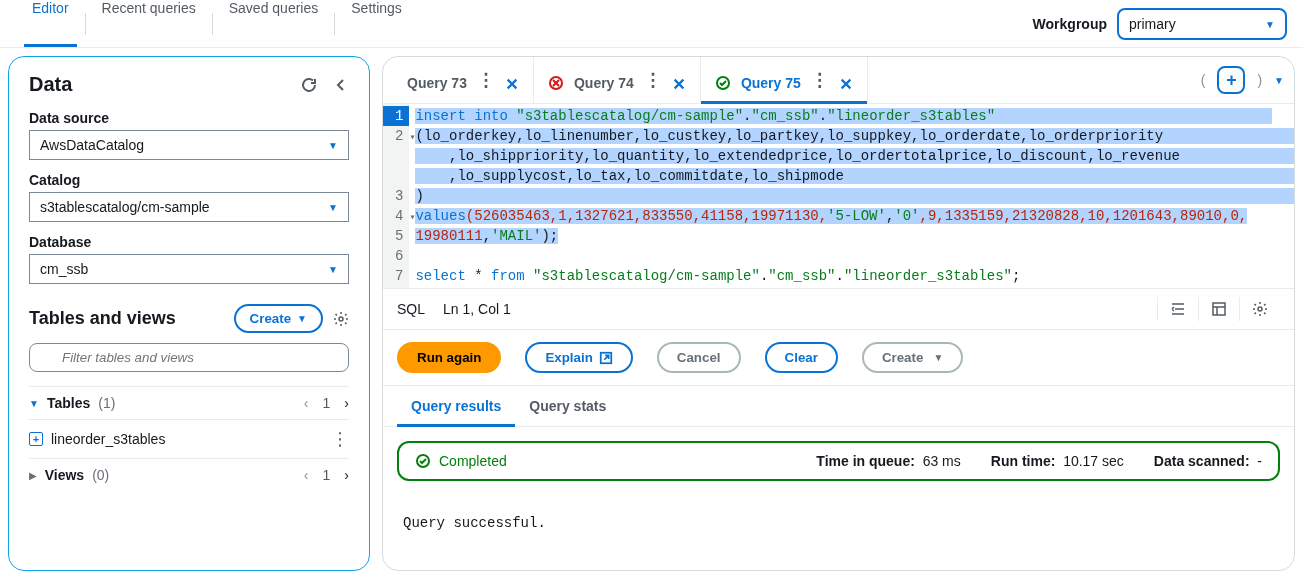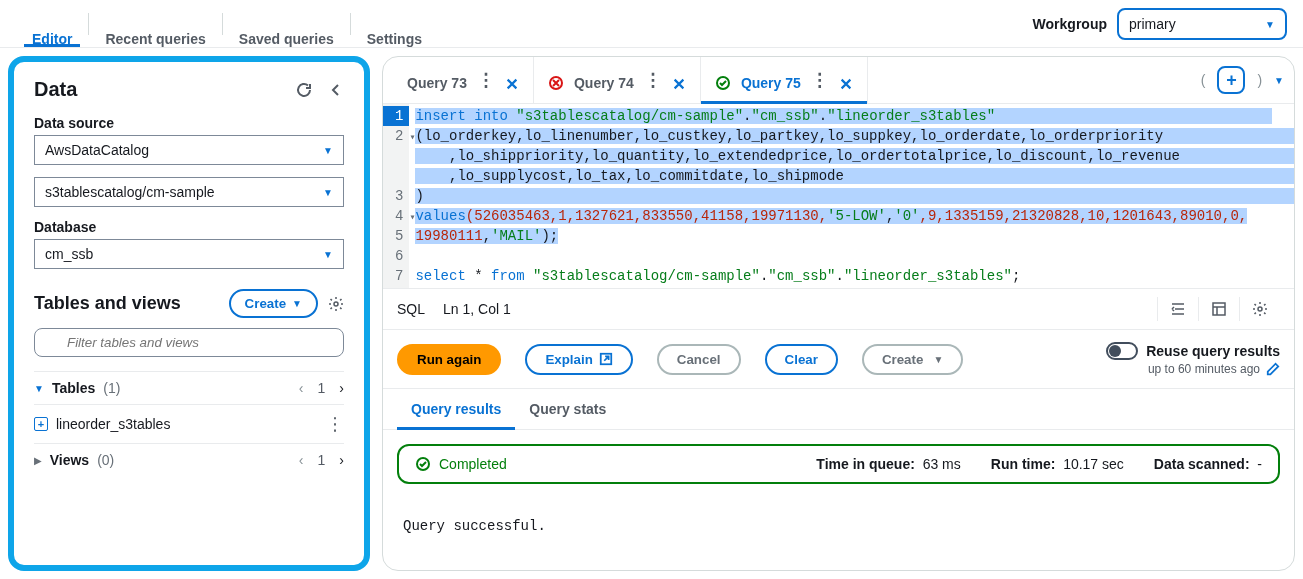--- a/index.html
+++ b/index.html
@@ -20,22 +20,22 @@
       justify-content: space-between;
       border-bottom: 1px solid #e9ebed;
       padding: 0 16px;
       height: 48px;
     }
     .nav-tabs { display: flex; align-items: center; height: 100%; }
     .nav-tab {
       padding: 0 16px;
       height: 100%;
       display: flex;
-      align-items: flex-end;
-      font-weight: 700;
+      align-items: flex-start;
+      font-weight: 400;
       color: #545b64;
       cursor: pointer;
       position: relative;
     }
     .nav-tab.active { color: #0972d3; }
     .nav-tab.active::after {
       content: "";
       position: absolute;
       bottom: 0; left: 8px; right: 8px;
       height: 3px; background: #0972d3;
@@ -60,21 +60,21 @@
       color: #0972d3;
       font-size: 10px;
     }
     
     
     .main { display: flex; height: calc(100% - 48px); padding: 8px 8px; gap: 12px; }
     
     
     .sidebar {
       width: 362px;
-      border: 6px solid #0ea5e9;
+      border: 1px solid #0ea5e9;
       border-radius: 16px;
       padding: 16px 20px;
       display: flex;
       flex-direction: column;
       overflow: hidden;
     }
     .data-header { display: flex; justify-content: space-between; align-items: center; margin-bottom: 14px; }
     .data-title { font-size: 20px; font-weight: 700; }
     .data-header-icons { display: flex; gap: 16px; align-items: center; }
     .icon-btn { cursor: pointer; color: #545b64; display: inline-flex; align-items: center; justify-content: center; }
@@ -349,20 +349,21 @@
           <svg width="16" height="16" viewBox="0 0 16 16" fill="none" stroke="currentColor" stroke-width="2">
               <path d="M10 3 5 8l5 5"></path>
             </svg>
         </span>
       </div>
     </div>
 
     <label class="form-label">Data source</label>
     <div class="select-box"><span>AwsDataCatalog</span></div>
 
+    <label class="form-label">Catalog</label>
     <div class="select-box"><span>s3tablescatalog/cm-sample</span></div>
 
     <label class="form-label">Database</label>
     <div class="select-box"><span>cm_ssb</span></div>
 
     <div class="tables-header">
       <div class="tables-title">Tables and views</div>
       <div class="tables-actions">
         <button class="create-btn">
             <span>Create</span>
@@ -541,34 +542,20 @@
         <button class="btn btn-disabled">
             <span>Cancel</span>
           </button>
         <button class="btn btn-blue">
             <span>Clear</span>
           </button>
         <button class="btn btn-disabled btn-disabled-dd">
             <span>Create</span>
           </button>
       </div>
-      <div class="reuse-wrap">
-        <div class="reuse-top">
-          <span class="toggle"></span>
-          <span>Reuse query results</span>
-        </div>
-        <div class="reuse-sub">
-          <span>up to 60 minutes ago</span>
-          <span class="edit-pencil">
-              <svg width="14" height="14" viewBox="0 0 16 16" fill="none" stroke="currentColor" stroke-width="2">
-                <path d="M11 2l3 3-9 9H2v-3z"></path>
-              </svg>
-            </span>
-        </div>
-      </div>
     </div>
 
     <div class="result-tabs">
       <div class="result-tab active"><span>Query results</span></div>
       <div class="result-tab"><span>Query stats</span></div>
     </div>
 
     <div class="result-body">
       <div class="status-banner">
         <div class="status-left">

